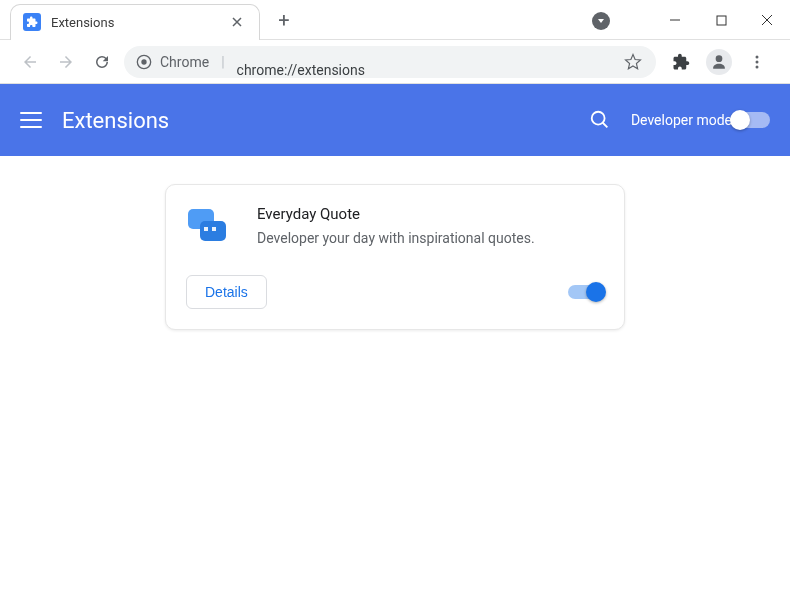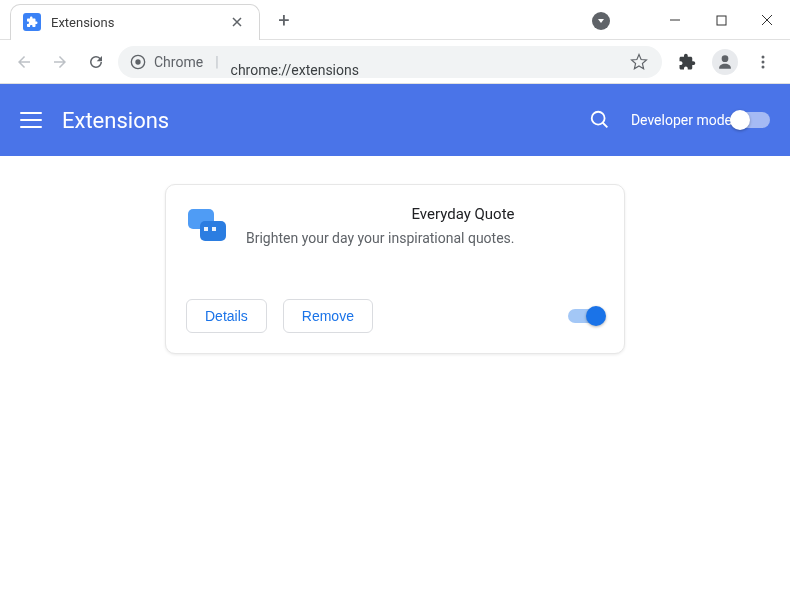--- a/index.html
+++ b/index.html
@@ -8,21 +8,21 @@
   .titlebar { height: 40px; background: #fff; border-bottom: 1px solid #e0e0e0; display: flex; align-items: center; position: relative; }
   .window-controls { position: absolute; right: 0; top: 0; display: flex; height: 40px; }
   .window-controls > div { width: 46px; display: flex; align-items: center; justify-content: center; color: #555; }
   .tab { display: flex; align-items: center; gap: 10px; height: 36px; margin-top: 4px; margin-left: 10px; padding: 0 14px 0 12px; background: #fff; border: 1px solid #d6d6d6; border-bottom: none; border-radius: 10px 10px 0 0; min-width: 250px; position: relative; }
   .tab-favicon { width: 18px; height: 18px; background: #3b82f6; border-radius: 3px; display: flex; align-items: center; justify-content: center; }
   .tab-title { font-size: 13px; color: #3c3c3c; flex: 1; white-space: nowrap; overflow: hidden; text-overflow: ellipsis; }
   .tab-close { width: 16px; height: 16px; display: flex; align-items: center; justify-content: center; color: #5f6368; }
   .new-tab { width: 28px; height: 28px; margin-left: 10px; display: flex; align-items: center; justify-content: center; color: #5f6368; font-size: 20px; }
   .incognito-dot { position: absolute; right: 180px; top: 12px; width: 18px; height: 18px; border-radius: 50%; background: #5f6368; display:flex; align-items:center; justify-content:center;}
 
-  .toolbar { height: 44px; background: #fff; border-bottom: 1px solid #e0e0e0; display: flex; align-items: center; padding: 0 10px; gap: 8px; }
+  .toolbar { height: 44px; background: #fff; border-bottom: 1px solid #e0e0e0; display: flex; align-items: center; padding: 0 16px; gap: 8px; }
   .nav-btn { width: 28px; height: 28px; display: flex; align-items: center; justify-content: center; color: #5f6368; border-radius: 50%; }
   .nav-btn.disabled { color: #bdc1c6; }
   .omnibox { flex: 1; height: 32px; background: #f1f3f4; border-radius: 16px; display: flex; align-items: center; padding: 0 12px; gap: 8px; }
   .omnibox-text { font-size: 14px; color: #5f6368; display: flex; align-items: center; gap: 6px; flex:1;}
   .omnibox-prefix { color: #5f6368; }
   .omnibox-sep { color: #bdc1c6; margin: 0 6px; }
   .omnibox-url { color: #3c4043; margin-top: 16px; }
   .toolbar-right { display: flex; align-items: center; gap: 14px; padding: 0 6px; }
   .tool-ico { width: 22px; height: 22px; display:flex; align-items:center; justify-content:center; color:#5f6368;}
   .avatar { width: 26px; height:26px; border-radius:50%; background:#e8eaed; display:flex; align-items:center; justify-content:center;}
@@ -30,21 +30,21 @@
   .page-header { height: 72px; background: #4a74e8; color: #fff; display: flex; align-items: center; padding: 0 20px; gap: 20px; }
   .hamburger { width:22px; height:22px; display:flex; flex-direction:column; justify-content:space-around;}
   .hamburger div{ height:2px; background:#fff; border-radius:1px;}
   .page-title { font-size: 22px; font-weight: 400; flex: 1; }
   .dev-mode { display:flex; align-items:center; font-size:14px;}
   .toggle { width: 38px; height: 16px; background: rgba(255,255,255,0.5); border-radius: 10px; position: relative; }
   .toggle .knob { position:absolute; width:20px; height:20px; border-radius:50%; background:#fff; top:-2px; left:-2px; box-shadow:0 1px 3px rgba(0,0,0,0.3);}
 
   .page-body { background:#fff; height: calc(595px - 40px - 44px - 72px); padding: 28px 0 0 0; display:flex; justify-content:center; align-items:flex-start;}
   .ext-card { width: 460px; background:#fff; border: 1px solid #e7e7e7; border-radius: 10px; box-shadow: 0 1px 3px rgba(0,0,0,0.08); padding: 20px; }
-  .ext-top { display:flex; gap: 18px; margin-bottom: 50px; text-align: right;}
+  .ext-top { display:flex; gap: 29px; margin-bottom: 26px;}
   .ext-icon { width: 42px; height:42px; display:flex; align-items:center; justify-content:center;}
   .ext-name { font-size: 15px; color:#202124; margin-bottom: 6px;}
   .ext-desc { font-size: 14px; color:#5f6368; line-height:1.4;}
   .ext-bottom { display:flex; align-items:center; gap: 16px;}
   .ext-btn { padding: 8px 18px; border:1px solid #dadce0; border-radius:6px; background:#fff; color:#1a73e8; font-size:14px; font-weight:500; cursor:pointer;}
   .ext-spacer { flex:1;}
   .ext-toggle { width: 36px; height: 14px; background: rgba(26,115,232,0.4); border-radius:10px; position:relative;}
   .ext-toggle .knob{ position:absolute; width:20px; height:20px; border-radius:50%; background:#1a73e8; top:-3px; left:18px; box-shadow:0 1px 3px rgba(0,0,0,0.3);}
   .content-stack { position: relative; z-index: 1; }
 </style>
@@ -173,26 +173,25 @@
       <div class="ext-icon">
         <svg width="42" height="42" viewBox="0 0 42 42">
           <rect x="2" y="4" width="26" height="20" rx="5" fill="#4f9cf5"></rect>
           <rect x="14" y="16" width="26" height="20" rx="5" fill="#2b7de1"></rect>
           <rect x="18" y="22" width="4" height="4" fill="#fff" opacity="0.9"></rect>
           <rect x="26" y="22" width="4" height="4" fill="#fff" opacity="0.9"></rect>
         </svg>
       </div>
       <div>
         <div class="ext-name">Everyday Quote</div>
-        <div class="ext-desc">Brighten your day your inspirational quotes.</div>
+        <div class="ext-desc">Developer your day with inspirational quotes.</div>
       </div>
     </div>
     <div class="ext-bottom">
       <button class="ext-btn">Details</button>
-      <button class="ext-btn">Remove</button>
       <div class="ext-spacer"></div>
       <div class="ext-toggle">
             <div class="knob"></div>
           </div>
     </div>
   </div>
 </div>
 </div>
 
 </body></html>

